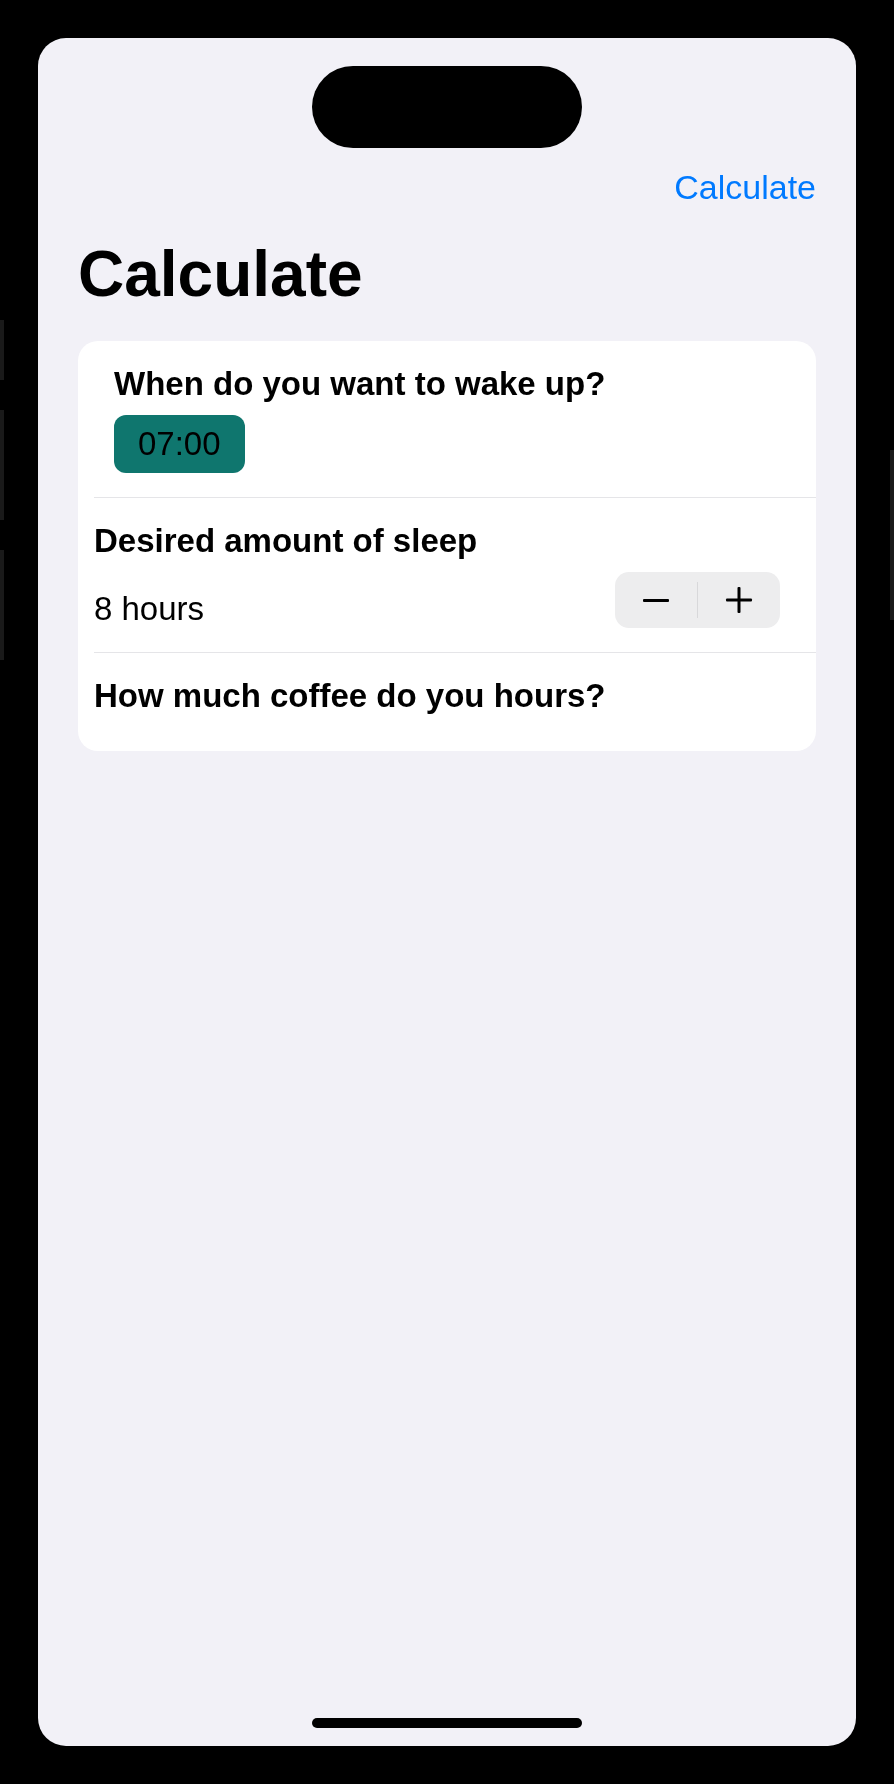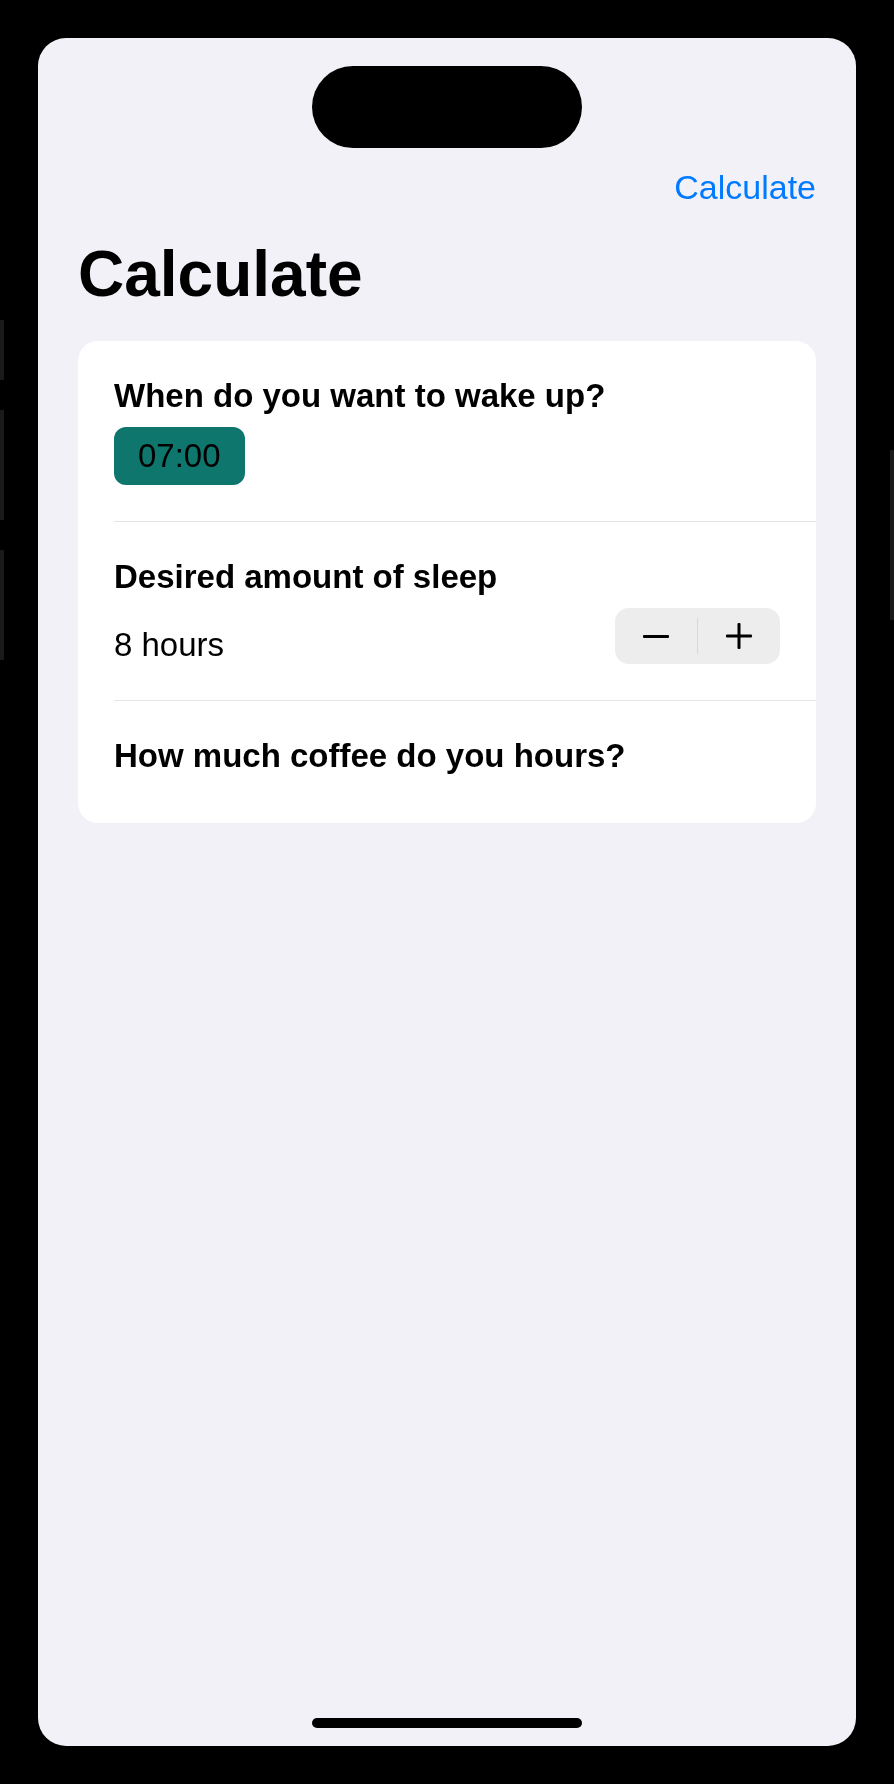--- a/index.html
+++ b/index.html
@@ -125,26 +125,26 @@
     }
     
     .card {
       background: #fff;
       border-radius: 20px;
       margin: 0 40px;
       overflow: hidden;
     }
     
     .section {
-      padding: 36px 36px;
+      padding: 24px 36px;
     }
     
     .section + .section {
       border-top: 1px solid #e5e5e8;
-      margin-left: 36px;
+      margin-left: 16px;
       padding-left: 0;
     }
     
     .section-title {
       font-size: 33px;
       font-weight: 600;
       color: #000;
       margin-bottom: 12px;
     }
     

